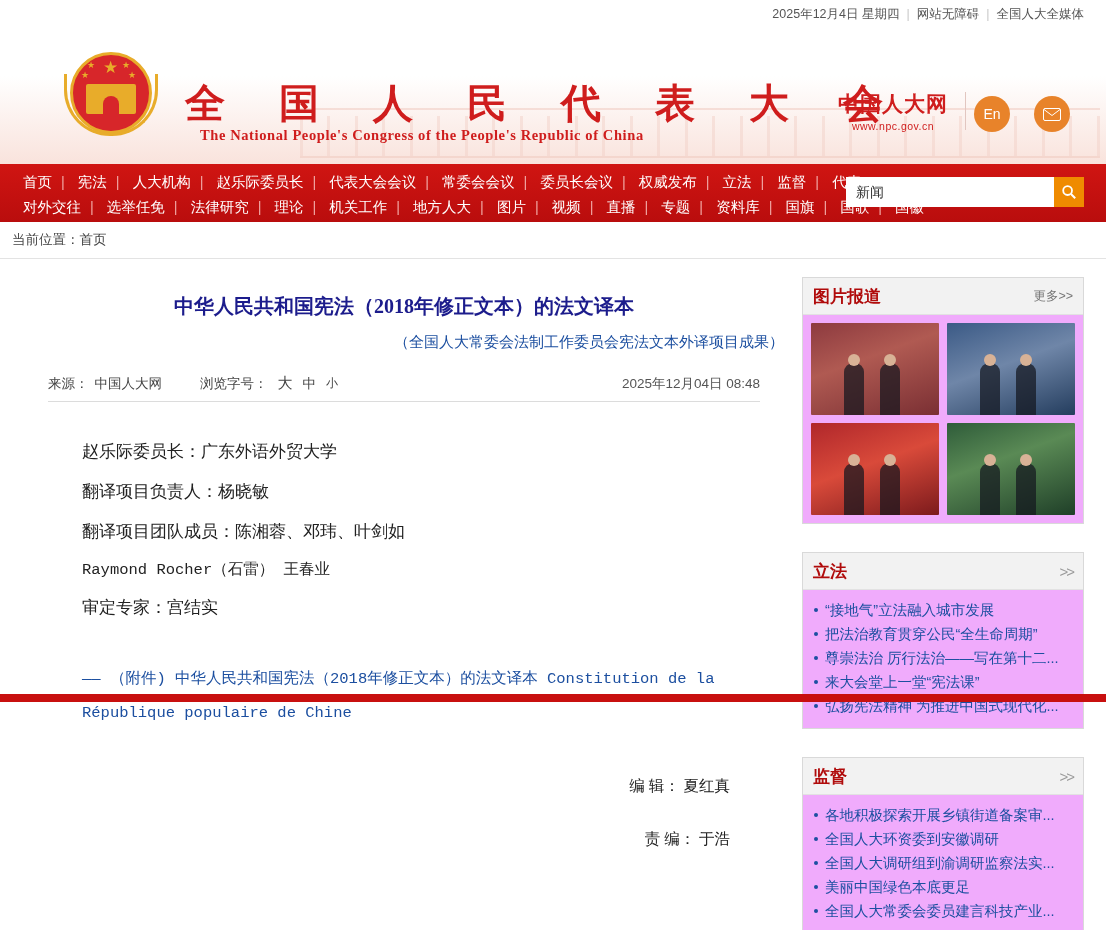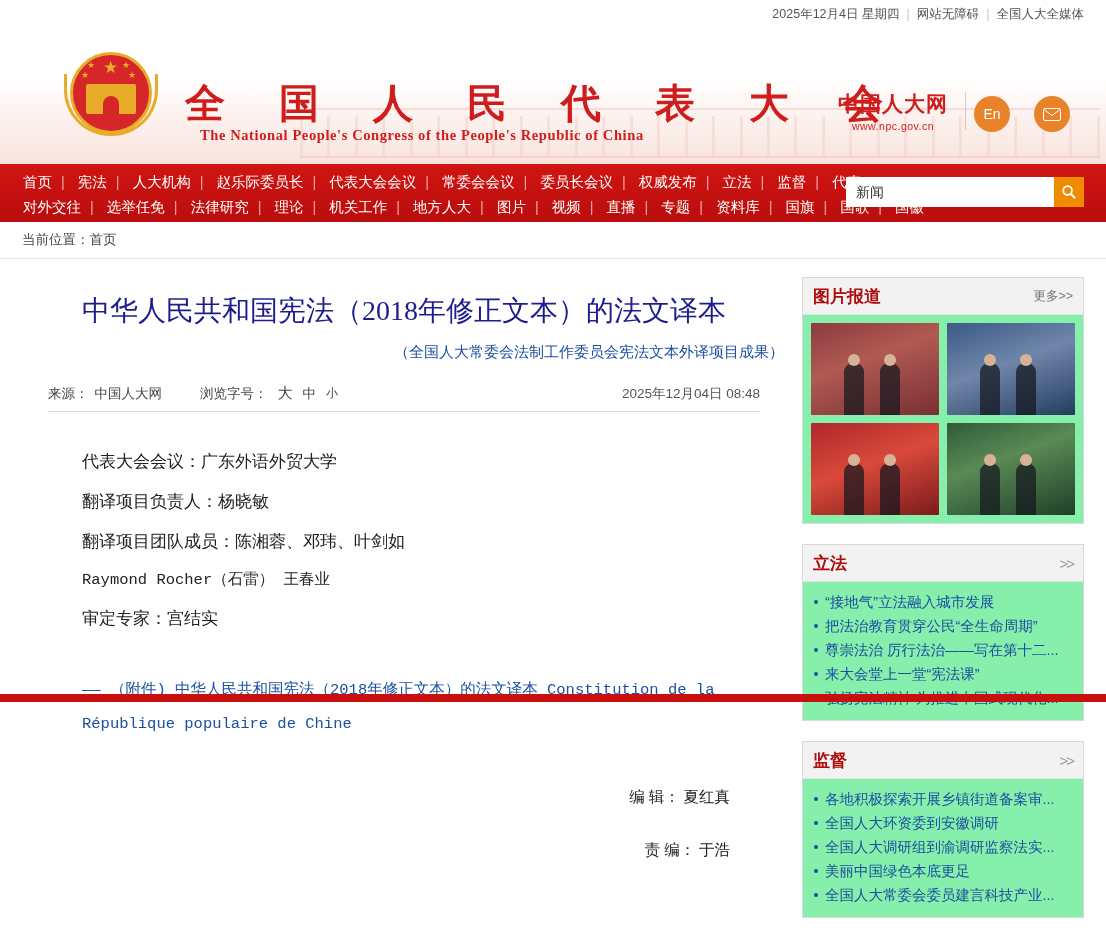--- a/index.html
+++ b/index.html
@@ -275,21 +275,21 @@
   }
   .search-btn svg { display:block; }
 
   
   .crumb {
     height: 36px;
     line-height: 36px;
     border-bottom: 1px solid #e3e3e3;
     font-size: 13.5px;
     color: #444;
-    padding-left: 22px;
+    padding-left: 12px;
   }
   .crumb a { color: #444; text-decoration: none; }
 
   
   .content {
     display: flex;
     padding: 0 14px 0 14px;
   }
   .left-col {
     width: 770px;
@@ -298,22 +298,22 @@
   }
   .right-col {
     width: 300px;
     padding: 18px 0 0 18px;
     box-sizing: border-box;
   }
 
   .article-title {
     text-align: center;
     font-family: "Liberation Serif", serif;
-    font-size: 28px;
-    font-weight: normal;
+    font-size: 20px;
+    font-weight: bold;
     color: #1c1c8c;
     margin: 12px 0 0 0;
     line-height: 1.3;
   }
   .article-sub {
     text-align: right;
     font-family: "Liberation Serif", serif;
     font-size: 15px;
     color: #1c4fa0;
     margin-top: 14px;
@@ -360,22 +360,22 @@
     text-align: right;
     font-family: "Liberation Serif", serif;
     font-size: 15.5px;
     color: #222;
   }
   .sign div { margin-top: 32px; }
 
   
   .panel {
     border: 1px solid #d9d9d9;
-    background: #86efac;
-    margin-bottom: 20px;
+    background: #f0abfc;
+    margin-bottom: 28px;
   }
   .panel-head {
     height: 36px;
     background: #f2f2f2;
     border-bottom: 1px solid #e2e2e2;
     display: flex;
     align-items: center;
     padding: 0 10px;
   }
   .panel-head .h {
@@ -605,21 +605,21 @@
         <span class="src-label">来源：</span>
         <span class="src-val">中国人大网</span>
         <span class="fs-label">浏览字号：</span>
         <span class="fs big">大</span>
         <span class="fs mid">中</span>
         <span class="fs small">小</span>
         <span class="date">2025年12月04日 08:48</span>
       </div>
 
       <div class="body-text">
-        <div>代表大会会议：广东外语外贸大学</div>
+        <div>赵乐际委员长：广东外语外贸大学</div>
         <div>翻译项目负责人：杨晓敏</div>
         <div>翻译项目团队成员：陈湘蓉、邓玮、叶剑如</div>
         <div class="mono">Raymond Rocher（石雷） 王春业</div>
         <div>审定专家：宫结实</div>
       </div>
 
       <div class="attach">
         <a href="#">—— （附件) 中华人民共和国宪法（2018年修正文本）的法文译本 Constitution de la République populaire de Chine</a>
       </div>
 

